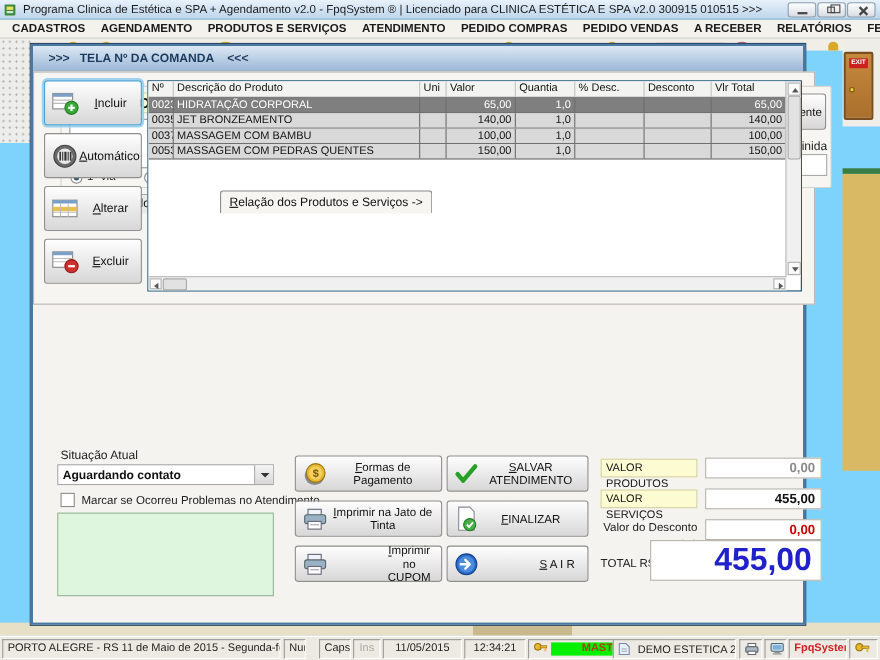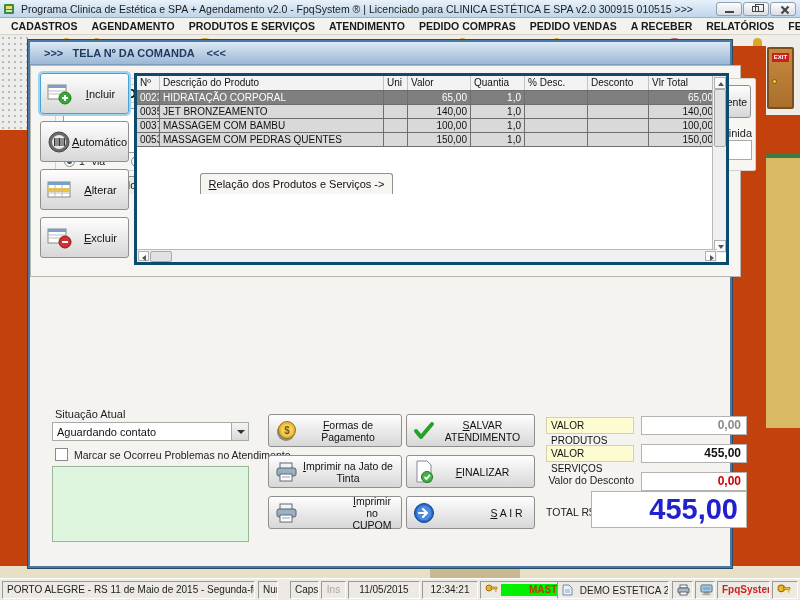--- a/index.html
+++ b/index.html
@@ -1,18 +1,18 @@
 <!DOCTYPE html>
 <html><head>
 <meta charset="utf-8">
 <style>
   * { margin:0; padding:0; box-sizing:border-box; }
   html,body { width:800px; height:600px; overflow:hidden; }
   body { font-family:"Liberation Sans", sans-serif; }
-  #root { position:relative; width:800px; height:600px; background:#c2410c; overflow:hidden; }
+  #root { position:relative; width:800px; height:600px; background:#7dd3fc; overflow:hidden; }
 
   
   .titlebar { position:absolute; left:0; top:0; width:800px; height:18px;
     background:linear-gradient(#e8f1fa,#bed5eb); border-bottom:1px solid #9ab1c8;
     display:flex; align-items:center; z-index:30; }
   .app-ico { width:12px; height:12px; margin:0 5px 0 4px; }
   .title-text { font-size:10.5px; color:#1c1c1c; white-space:nowrap; }
   .winbtns { position:absolute; right:4px; top:2px; display:flex; gap:1px; }
   .wbtn { width:26px; height:14px; background:linear-gradient(#fdfdfd,#d9dee4);
     border:1px solid #8fa0b0; border-radius:3px; position:relative; }
@@ -83,21 +83,21 @@
   #client-group { left:296px; top:13px; width:430px; height:93px; }
   .flabel { position:absolute; font-size:11px; color:#222; }
   .tinput { position:absolute; background:#fff; border:1px solid #a9a9a9; font-size:12px; padding:0 4px;
     font-family:"Liberation Sans",sans-serif; color:#111; }
   .name-input { left:7px; top:17px; width:289px; height:21px; font-weight:bold; line-height:19px; }
   .search-btn { position:absolute; left:303px; top:6px; width:121px; height:33px; }
   .btn { background:linear-gradient(#fefefe,#ececec 45%,#d7d7d7); border:1px solid #8f8f8f;
     border-radius:3px; display:flex; align-items:center; cursor:default; }
   .btn .lbl { font-size:10.5px; color:#111; }
   .uf::first-letter { text-decoration:underline; }
-  .combo { position:absolute; background:#fff; border:1px solid #a9a9a9; }
+  .combo { position:absolute; background:#fff; border:1px solid #a9a9a9;font-weight:bold; }
   .combo .val { position:absolute; left:4px; top:0; right:18px; font-size:11px; line-height:18px; color:#111;
     white-space:nowrap; overflow:hidden; }
   .combo .arrow-btn { position:absolute; right:0; top:0; width:17px; height:100%;
     background:linear-gradient(#f4f4f4,#d8d8d8); border-left:1px solid #a9a9a9; }
   .combo .arrow-btn:after { content:""; position:absolute; left:5px; top:7px;
     border-left:4px solid transparent; border-right:4px solid transparent; border-top:4px solid #333; }
   .atend-combo { left:7px; top:61px; width:231px; height:20px; }
   .comm-label { left:247px; top:48px; width:178px; text-align:right; }
   .comm-input { left:245px; top:61px; width:180px; height:20px; font-size:11px; line-height:18px; }
 
@@ -111,21 +111,21 @@
   #tab-3 { left:366px; width:156px; }
 
   
   #content-group { left:18px; top:128px; width:711px; height:212px; background:#f6f5f2; border:1px solid #b9b6af; }
   .act-btn { position:absolute; left:10px; width:89px; height:41px; }
   .act-btn .ic { margin-left:6px; }
   .act-btn .lbl { flex:1; text-align:center; font-size:11px; }
   .act-btn.focused { border:1px solid #46a2d8; box-shadow:0 0 0 2px #9ed2ee; }
 
   
-  #table-wrap { position:absolute; left:104px; top:8px; width:595px; height:192px; background:#fff; border:3px solid #0c4a6e; }
+  #table-wrap { position:absolute; left:104px; top:8px; width:595px; height:192px; background:#fff; border:1px solid #0c4a6e; }
   #grid { position:absolute; left:0; top:0; width:580px; height:177px; overflow:hidden; background:#fff; }
   .grid-row, .grid-head { display:grid; grid-template-columns:23px 224px 24px 63px 54px 63px 61px 68px; }
   .grid-head { height:15px; background:#f3f3f1; border-bottom:1px solid #6e6e6e; }
   .grid-head span { font-size:10px; color:#111; padding:1px 2px 0 3px; border-right:1px solid #c2c2c2; overflow:hidden; white-space:nowrap; }
   .grid-row { height:14px; background:#d9d9d9; border-bottom:1px solid #6e6e6e; }
   .grid-row span { font-size:10px; color:#111; padding:1px 3px 0 3px; border-right:1px solid #6e6e6e; overflow:hidden; white-space:nowrap; }
   .grid-row span:nth-child(4), .grid-row span:nth-child(5), .grid-row span:nth-child(8) { text-align:right; }
   .grid-row.sel { background:#7f7f7f; }
   .grid-row.sel span { color:#fff; }
 

